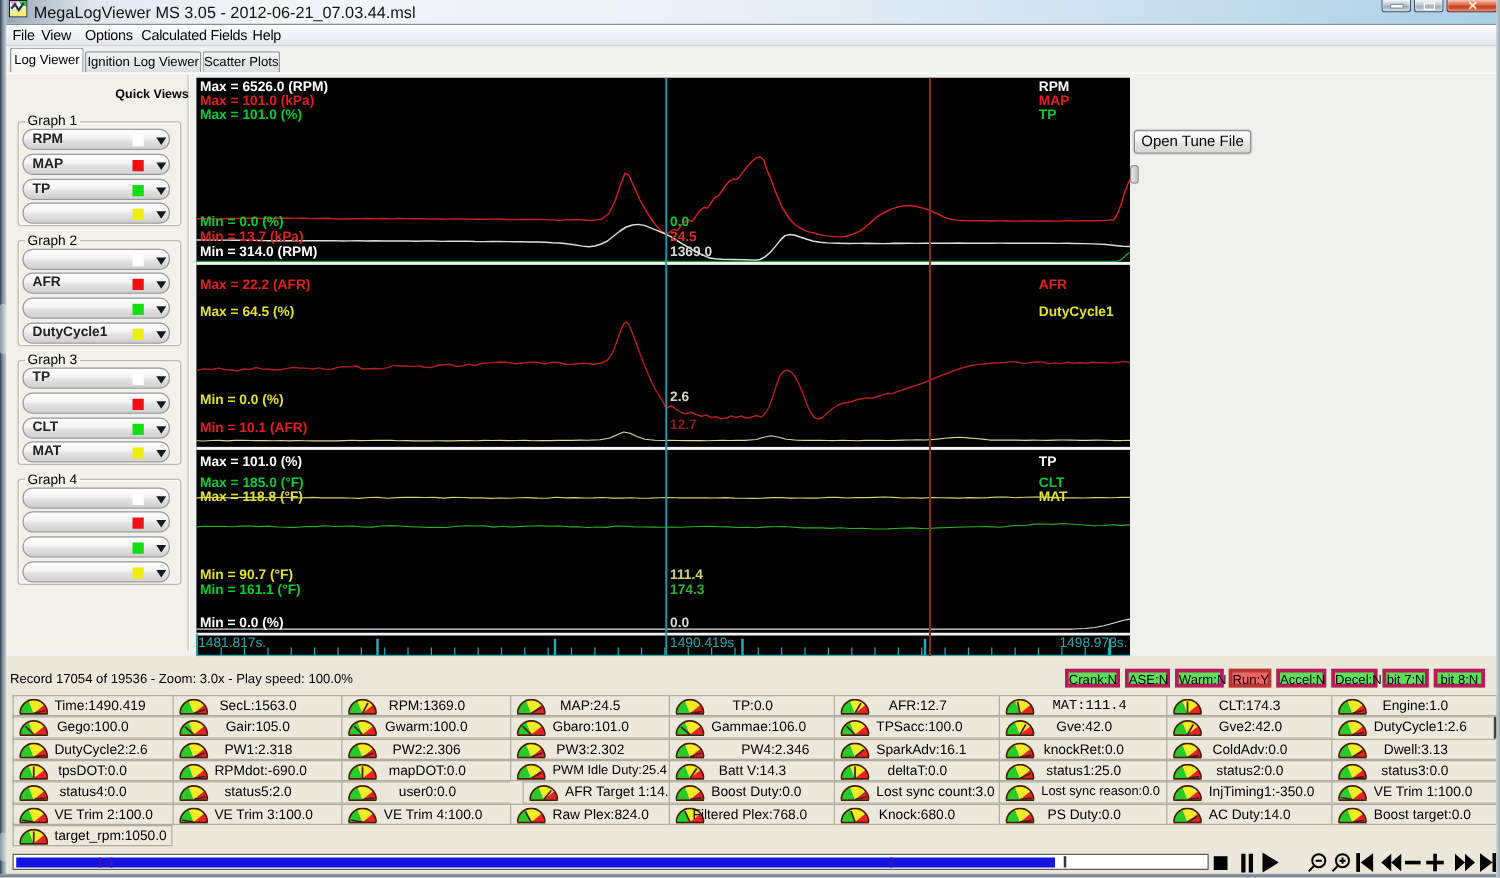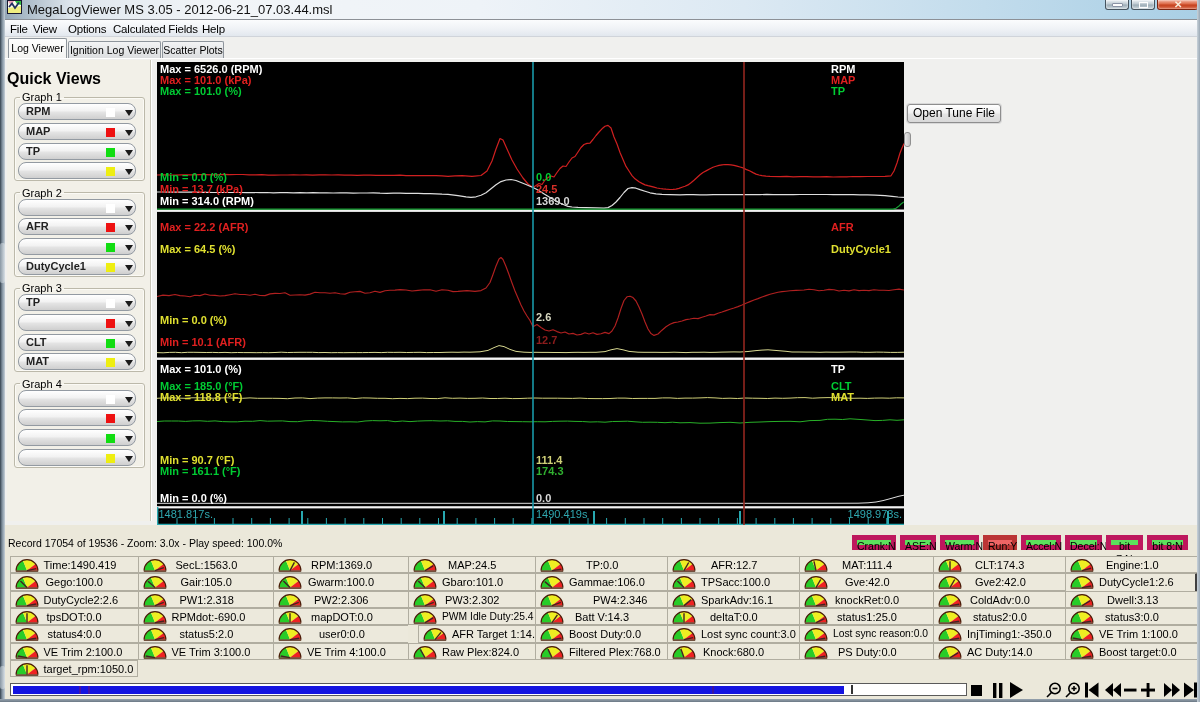--- a/index.html
+++ b/index.html
@@ -9,30 +9,30 @@
 .wb{position:absolute;top:0;height:10px;border:1px solid #45535e;border-top:none;border-radius:0 0 3px 3px;background:linear-gradient(#eef3f6,#bcc8d0 45%,#9cacb6 55%,#ccd8de);box-shadow:inset 0 0 2px #fff}
 #wb-close{background:linear-gradient(#f2b4a2,#dc6846 45%,#c4401e 55%,#da6a4a);border-color:#7a2512;border-radius:0 0 5px 3px}
 #menubar{left:0;top:19px;width:1200px;height:18px;background:linear-gradient(#fbfcfd,#eef1f5 60%,#e2e7ee);border-top:1px solid #8c9096;border-bottom:1px solid #d0d4da}
 .mi{position:absolute;top:2.5px;font-size:11.5px;color:#000;letter-spacing:-0.2px}
 #tabstrip{left:0;top:38px;width:1200px;height:20px;background:#f0f0ee}
 .tab{position:absolute;font-size:10.5px;color:#000;text-align:center;border:1px solid #8e959c;border-bottom:none;border-radius:2px 2px 0 0;white-space:nowrap;overflow:hidden}
 .tab.on{background:linear-gradient(#fdfdfd,#f4f4f2);z-index:2}
 .tab.off{background:linear-gradient(#f2f3f4,#dcdee0);top:3px;height:17px;line-height:17px}
 #pagebg{left:5px;top:58px;width:1193px;height:468px;background:#f0f0ee;border-top:1px solid #fff}
 #qv{left:7px;top:60px;width:144px;height:461px;background:#f2f0e8;border-right:1px solid #c9c6b8;box-shadow:1px 0 0 #fff;}
-#qvt{position:absolute;left:0;top:10px;width:144px;text-align:left;font-weight:bold;font-size:16px;color:#000}
+#qvt{position:absolute;left:0;top:10px;width:144px;text-align:right;font-weight:bold;font-size:10px;color:#000}
 .grp{position:absolute;left:7px;width:131px;height:90px;border:1px solid #bcb9aa;border-radius:3px;box-shadow:inset 0 0 0 1px #fbfaf5}
 .grp legend{font-size:11px;color:#000;margin-left:5px;padding:0 2px}
 .cmb{position:absolute;left:11px;width:118px;height:17px;border:1px solid #939aa2;border-radius:8px;background:linear-gradient(#ffffff,#f2f2f2 45%,#e4e4e4 55%,#cfcfcf);}
 .ct{position:absolute;left:7px;top:1px;font-size:11px;font-weight:bold;color:#222}
 .sw{position:absolute;left:87px;top:4px;width:9px;height:9px}
 .ar{position:absolute;left:106px;top:6px;width:0;height:0;border-left:4.5px solid transparent;border-right:4.5px solid transparent;border-top:6px solid #1a1a1a}
 #btm{left:3px;top:525px;width:1194px;height:174px;background:#ebe8da}
 #rec{position:absolute;left:8px;top:537px;font-size:10.5px;color:#000}
-.ind{position:absolute;top:535px;height:15px;background:#5ce05c;border:5px solid #be185d;font-size:10.5px;color:#000;text-align:center;line-height:13px}
+.ind{position:absolute;top:535px;height:15px;background:#5ce05c;border:3px solid #be185d;font-size:10.5px;color:#000;text-align:center;line-height:13px}
 .ind.r{background:#ef6565;border-color:#bb3535}
 .gc{position:absolute;background:#ece9dc;border:1px solid #b0ada0;border-right:none;}
 .gc span{position:absolute;top:2px;font-size:11px;color:#000;white-space:nowrap}
 #pbar{position:absolute;left:10px;top:683px;width:957px;height:13px;background:#fff;border:1px solid #5a5a5a}
 #pfill{position:absolute;left:2px;top:1.5px;width:831px;height:8px;background:#1414e0}
 #btn-tune{left:907px;top:104px;width:94px;height:19px;border:1px solid #8e8e8e;border-radius:3px;background:linear-gradient(#ffffff,#f1f1f1 45%,#e4e4e4 55%,#d8d8d8);font-size:12px;text-align:center;line-height:17px;color:#000;box-shadow:0 0 0 1px #d8d8d8}
 #lborder{left:0;top:0;width:5px;height:702px;background:linear-gradient(90deg,#33404c,#7c8c9a 40%,#9fadb9 70%,#c6d0d8)}
 #lhandle{left:0px;top:243px;width:5px;height:40px;background:linear-gradient(90deg,#8a98a4,#d8e0e6);border-radius:2px}
 #bborder{left:0;top:699px;width:1200px;height:3px;background:linear-gradient(#98a4b0,#6a7884)}
 #rborder{left:1197px;top:0px;width:3px;height:702px;background:linear-gradient(90deg,#c8d2da,#9aa8b4)}
@@ -326,21 +326,21 @@
       <use href="#gsym"></use>
       <line x1="12" y1="11.6" x2="16.7" y2="3.5" stroke="#442222" stroke-width="1.4"></line>
     </svg>
     <span style="left:43px;">AFR:12.7</span>
   </div>
 <div class="gc" style="left:799px;top:556px;width:134.0px;height:17.4px;">
     <svg width="24" height="13" viewBox="0 0 24 13" style="position:absolute;left:4px;top:2px">
       <use href="#gsym"></use>
       <line x1="12" y1="11.6" x2="10.0" y2="2.4" stroke="#442222" stroke-width="1.4"></line>
     </svg>
-    <span style="left:42px;">MAT:111.4</span>
+    <span style="left:42px;font-family:Liberation Mono, monospace;">MAT:111.4</span>
   </div>
 <div class="gc" style="left:933px;top:556px;width:132.0px;height:17.4px;padding-left:28px;">
     <svg width="24" height="13" viewBox="0 0 24 13" style="position:absolute;left:4px;top:2px">
       <use href="#gsym"></use>
       <line x1="12" y1="11.6" x2="12.0" y2="2.2" stroke="#442222" stroke-width="1.4"></line>
     </svg>
     <span style="left:41px;">CLT:174.3</span>
   </div>
 <div class="gc" style="left:1065px;top:556px;width:132.5px;height:17.4px;border-right:1px solid #b0ada0;">
     <svg width="24" height="13" viewBox="0 0 24 13" style="position:absolute;left:4px;top:2px">
@@ -627,21 +627,21 @@
       <use href="#gsym"></use>
       <line x1="12" y1="11.6" x2="7.3" y2="3.5" stroke="#442222" stroke-width="1.4"></line>
     </svg>
     <span style="left:33px;">Raw Plex:824.0</span>
   </div>
 <div class="gc" style="left:535px;top:642.8px;width:132.0px;height:17.3px;">
     <svg width="24" height="13" viewBox="0 0 24 13" style="position:absolute;left:4px;top:2px">
       <use href="#gsym"></use>
       <line x1="12" y1="11.6" x2="8.0" y2="3.1" stroke="#442222" stroke-width="1.4"></line>
     </svg>
-    <span style="left:33px;">Filtered Plex:768.0</span>
+    <span style="left:18px;">Filtered Plex:768.0</span>
   </div>
 <div class="gc" style="left:667px;top:642.8px;width:132.0px;height:17.3px;">
     <svg width="24" height="13" viewBox="0 0 24 13" style="position:absolute;left:4px;top:2px">
       <use href="#gsym"></use>
       <line x1="12" y1="11.6" x2="8.8" y2="2.8" stroke="#442222" stroke-width="1.4"></line>
     </svg>
     <span style="left:35px;">Knock:680.0</span>
   </div>
 <div class="gc" style="left:799px;top:642.8px;width:134.0px;height:17.3px;">
     <svg width="24" height="13" viewBox="0 0 24 13" style="position:absolute;left:4px;top:2px">

